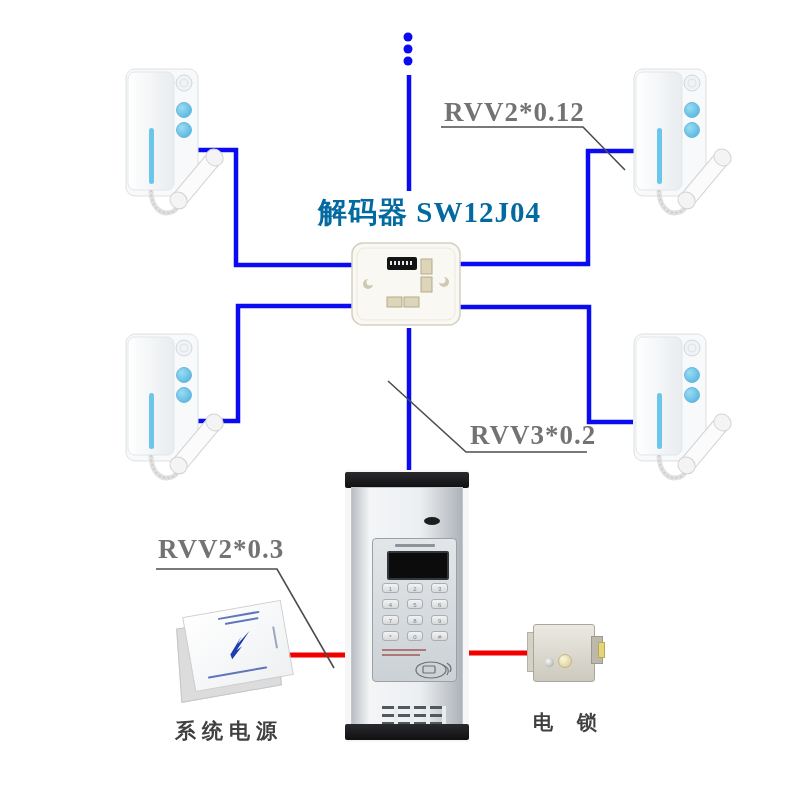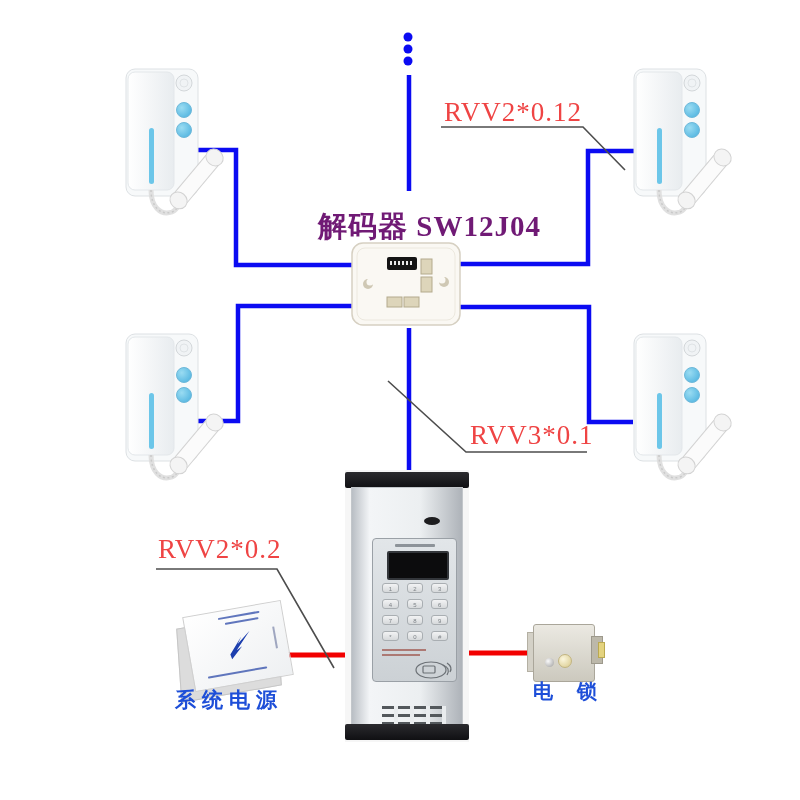--- a/index.html
+++ b/index.html
@@ -1,26 +1,26 @@
 <!DOCTYPE html>
 <html><head>
 <meta charset="utf-8">
 <style>
   html,body{margin:0;padding:0;background:#ffffff;}
   #stage{position:relative;width:800px;height:800px;background:#ffffff;overflow:hidden;
          font-family:"Liberation Sans","DejaVu Sans",sans-serif;}
   svg{display:block;}
   .abs{position:absolute;}
   
-  .cad-label{position:absolute;color:#ef4444;font-family:"Liberation Serif","DejaVu Serif",serif;
-             font-weight:400;font-size:27px;letter-spacing:1px;white-space:nowrap;}
-  .decoder-label{position:absolute;left:318px;top:207px;color:#701a75;
+  .cad-label{position:absolute;color:#737373;font-family:"Liberation Serif","DejaVu Serif",serif;
+             font-weight:700;font-size:27px;letter-spacing:1px;white-space:nowrap;}
+  .decoder-label{position:absolute;left:318px;top:193px;color:#0369a1;
                  font-family:"Liberation Serif","DejaVu Serif",serif;font-weight:700;
                  font-size:29px;letter-spacing:1px;white-space:nowrap;}
-  .device-label{position:absolute;color:#1d4ed8;font-weight:700;white-space:nowrap;}
+  .device-label{position:absolute;color:#404040;font-weight:700;white-space:nowrap;margin-top:31px;}
   #door-label{left:311px;top:740px;font-size:23px;letter-spacing:2px;}
   #psu-label{left:175px;top:686px;font-size:21px;letter-spacing:6px;}
   #lock-label{left:533px;top:678px;font-size:20px;letter-spacing:2px;text-align:center;}
   
   .door{position:absolute;left:345px;top:470px;width:124px;height:272px;background:#f6f6f6;}
   .door .cap{position:absolute;left:0;width:124px;height:16px;background:linear-gradient(180deg,#2a2a2e,#101013);border-radius:2px;}
   .door .cap.top{top:2px;}
   .door .cap.bot{top:254px;}
   .door .body{position:absolute;left:6px;top:17px;width:112px;height:238px;
               background:linear-gradient(90deg,#b9bec4,#f3f5f7 16%,#eceff1 62%,#aeb3b9);
@@ -206,18 +206,18 @@
     <div class="flange"></div>
     <div class="main"></div>
     <div class="tab"></div>
     <div class="pin"></div>
     <div class="b1"></div>
     <div class="b2"></div>
   </div>
 
   <div class="decoder-label">解码器 SW12J04</div>
   <div class="cad-label" style="left:444px;top:97px">RVV2*0.12</div>
-  <div class="cad-label" style="left:470px;top:420px">RVV3*0.1</div>
-  <div class="cad-label" style="left:158px;top:534px">RVV2*0.2</div>
+  <div class="cad-label" style="left:470px;top:420px">RVV3*0.2</div>
+  <div class="cad-label" style="left:158px;top:534px">RVV2*0.3</div>
   <div class="device-label" id="psu-label">系统电源</div>
   <div class="device-label" id="lock-label">电　锁</div>
 
 </div>
 
 </body></html>

